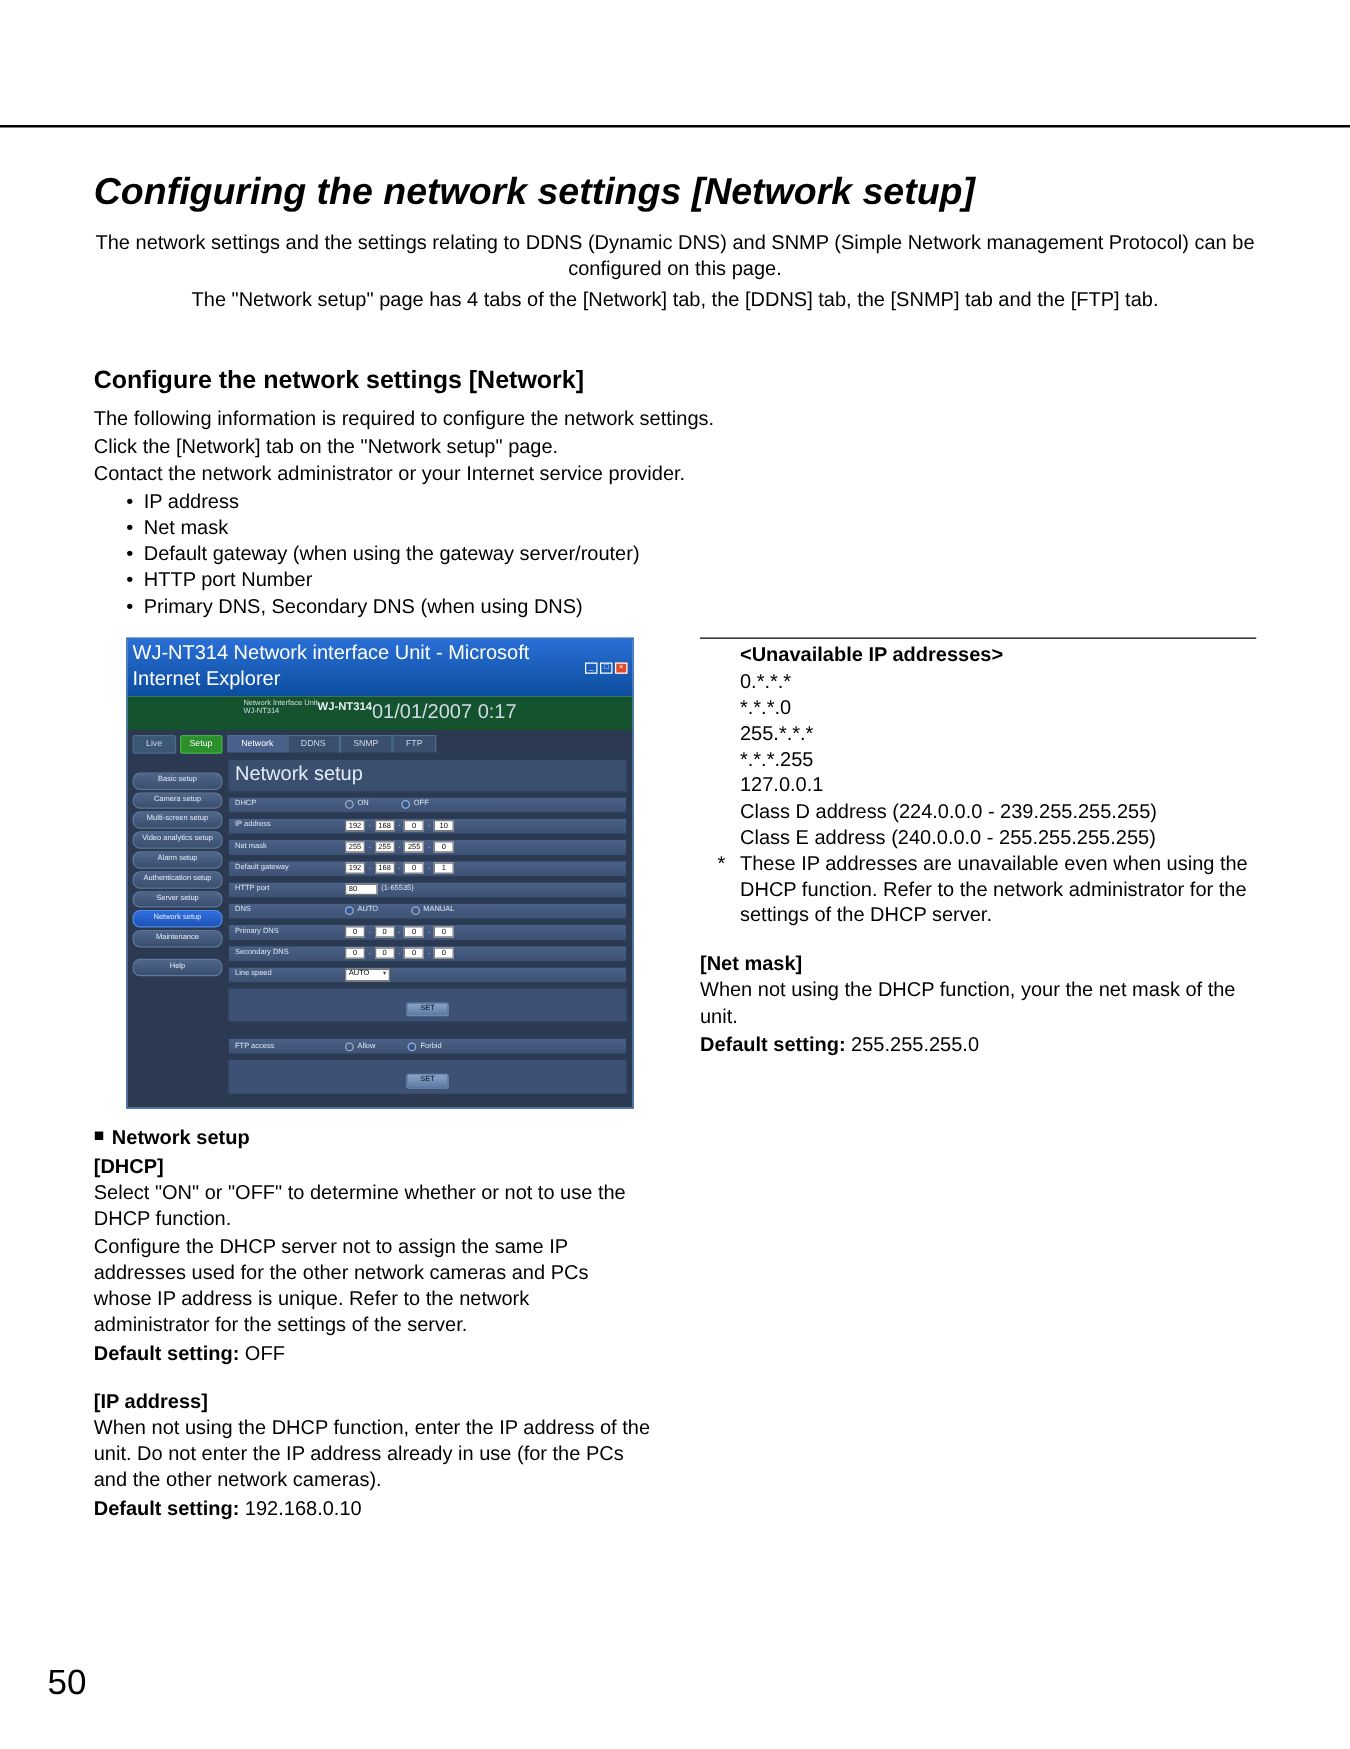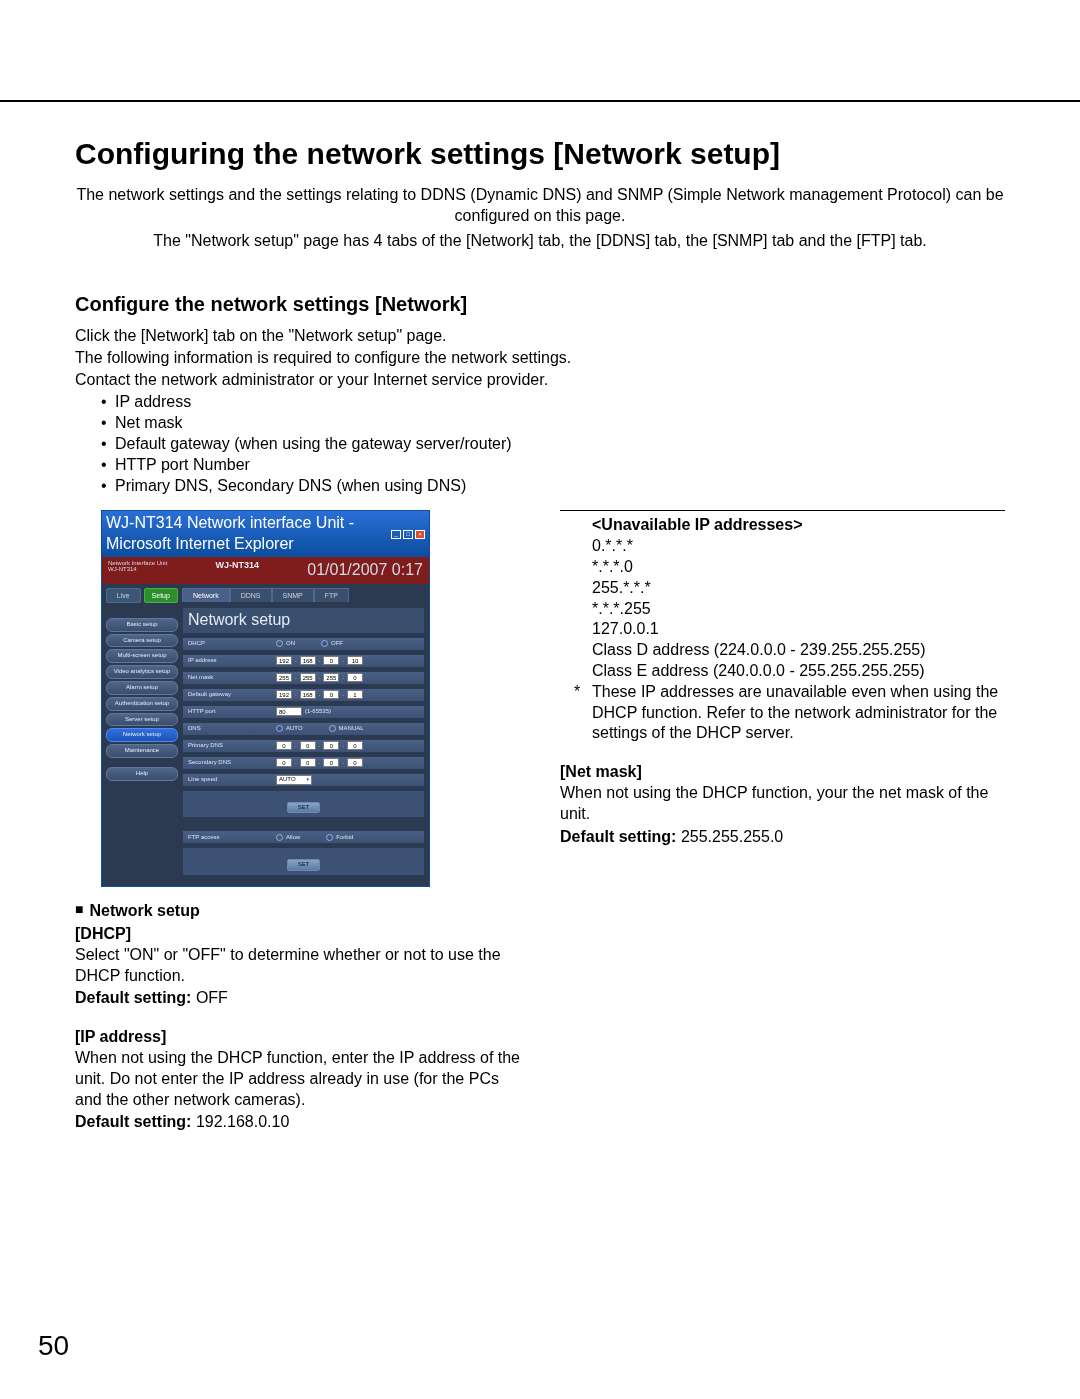--- a/index.html
+++ b/index.html
@@ -14,20 +14,21 @@
     border-top: 2px solid #000;
     margin: 100px 0 0 0;
   }
   .page {
     padding: 35px 75px 0 75px;
   }
   h1.title {
     font-size: 30px;
     font-weight: bold;
     margin: 0 0 14px 0;
+    font-style: italic;
   }
   .intro p {
     font-size: 16px;
     line-height: 1.3;
     margin: 0 0 4px 0;
     text-align: center;
   }
   h2.subtitle {
     font-size: 20px;
     font-weight: bold;
@@ -86,21 +87,21 @@
   .star-note .txt { flex:1; }
   .page-number {
     font-size: 28px;
     position: absolute;
     left: 38px;
     top: 1330px;
   }
 
   
   .screenshot {
-    width: 329px;
+    width: 406px;
     border: 1px solid #0b4d9e;
     font-family: Arial, sans-serif;
     font-size: 7px;
     color: #cdd6e4;
     margin-left: 26px;
     margin-bottom: 10px;
     background: #fff;
   }
   .ss-titlebar {
     background: linear-gradient(#2a6fd6,#0b4d9e);
@@ -108,24 +109,24 @@
     padding: 2px 4px;
     display: flex;
     justify-content: space-between;
     align-items: center;
     font-size: 7px;
   }
   .ss-titlebar .ctrls { display:flex; gap:2px; }
   .ss-titlebar .ctrls span { width:10px; height:9px; display:inline-block; border:1px solid #fff; font-size:6px; text-align:center; line-height:7px; }
   .ss-titlebar .ctrls .close { background:#e04a2e; }
   .ss-header {
-    background: #7f1d1d;
+    background: #14532d;
     padding: 3px 6px;
     display:flex;
-    justify-content: space-between;
+    justify-content: center;
     color:#d2dbe8;
     font-size:7px;
   }
   .ss-header .model { font-size:9px; font-weight:bold; color:#e6edf7; }
   .ss-body { background:#2b3a50; display:flex; padding:4px 4px 10px 4px; gap:4px; min-height:200px; }
   .ss-sidebar { width:72px; display:flex; flex-direction:column; gap:2px; }
   .ss-top-btns { display:flex; gap:3px; margin-bottom:6px; }
   .ss-top-btns .btn { flex:1; text-align:center; padding:2px 0; border-radius:2px; font-size:7px; }
   .btn-live { background:#3c5676; color:#cdd6e4; border:1px solid #4e6a8c; }
   .btn-setup { background:#2b8f2b; color:#fff; border:1px solid #46b246; }
@@ -187,22 +188,22 @@
   <h1 class="title">Configuring the network settings [Network setup]</h1>
 
   <div class="intro">
     <p>The network settings and the settings relating to DDNS (Dynamic DNS) and SNMP (Simple Network management Protocol) can be configured on this page.</p>
     <p>The "Network setup" page has 4 tabs of the [Network] tab, the [DDNS] tab, the [SNMP] tab and the [FTP] tab.</p>
   </div>
 
   <h2 class="subtitle">Configure the network settings [Network]</h2>
 
   <div class="pre-list">
+    <p>The following information is required to configure the network settings.</p>
     <p>Click the [Network] tab on the "Network setup" page.</p>
-    <p>The following information is required to configure the network settings.</p>
     <p>Contact the network administrator or your Internet service provider.</p>
   </div>
 
   <ul class="bullets">
     <li>IP address</li>
     <li>Net mask</li>
     <li>Default gateway (when using the gateway server/router)</li>
     <li>HTTP port Number</li>
     <li>Primary DNS, Secondary DNS (when using DNS)</li>
   </ul>
@@ -385,20 +386,21 @@
           </div>
         </div>
       </div>
 
       <div class="section-title">
         <span class="square"></span><span>Network setup</span>
       </div>
 
       <p class="field-heading">[DHCP]</p>
       <p class="para">Select "ON" or "OFF" to determine whether or not to use the DHCP function.</p>
+      <p class="para">Configure the DHCP server not to assign the same IP addresses used for the other network cameras and PCs whose IP address is unique. Refer to the network administrator for the settings of the server.</p>
       <p class="default-line">
         <span class="lbl">Default setting:</span><span> OFF</span>
       </p>
 
       <p class="field-heading">[IP address]</p>
       <p class="para">When not using the DHCP function, enter the IP address of the unit. Do not enter the IP address already in use (for the PCs and the other network cameras).</p>
       <p class="default-line">
         <span class="lbl">Default setting:</span><span> 192.168.0.10</span>
       </p>
     </div>

